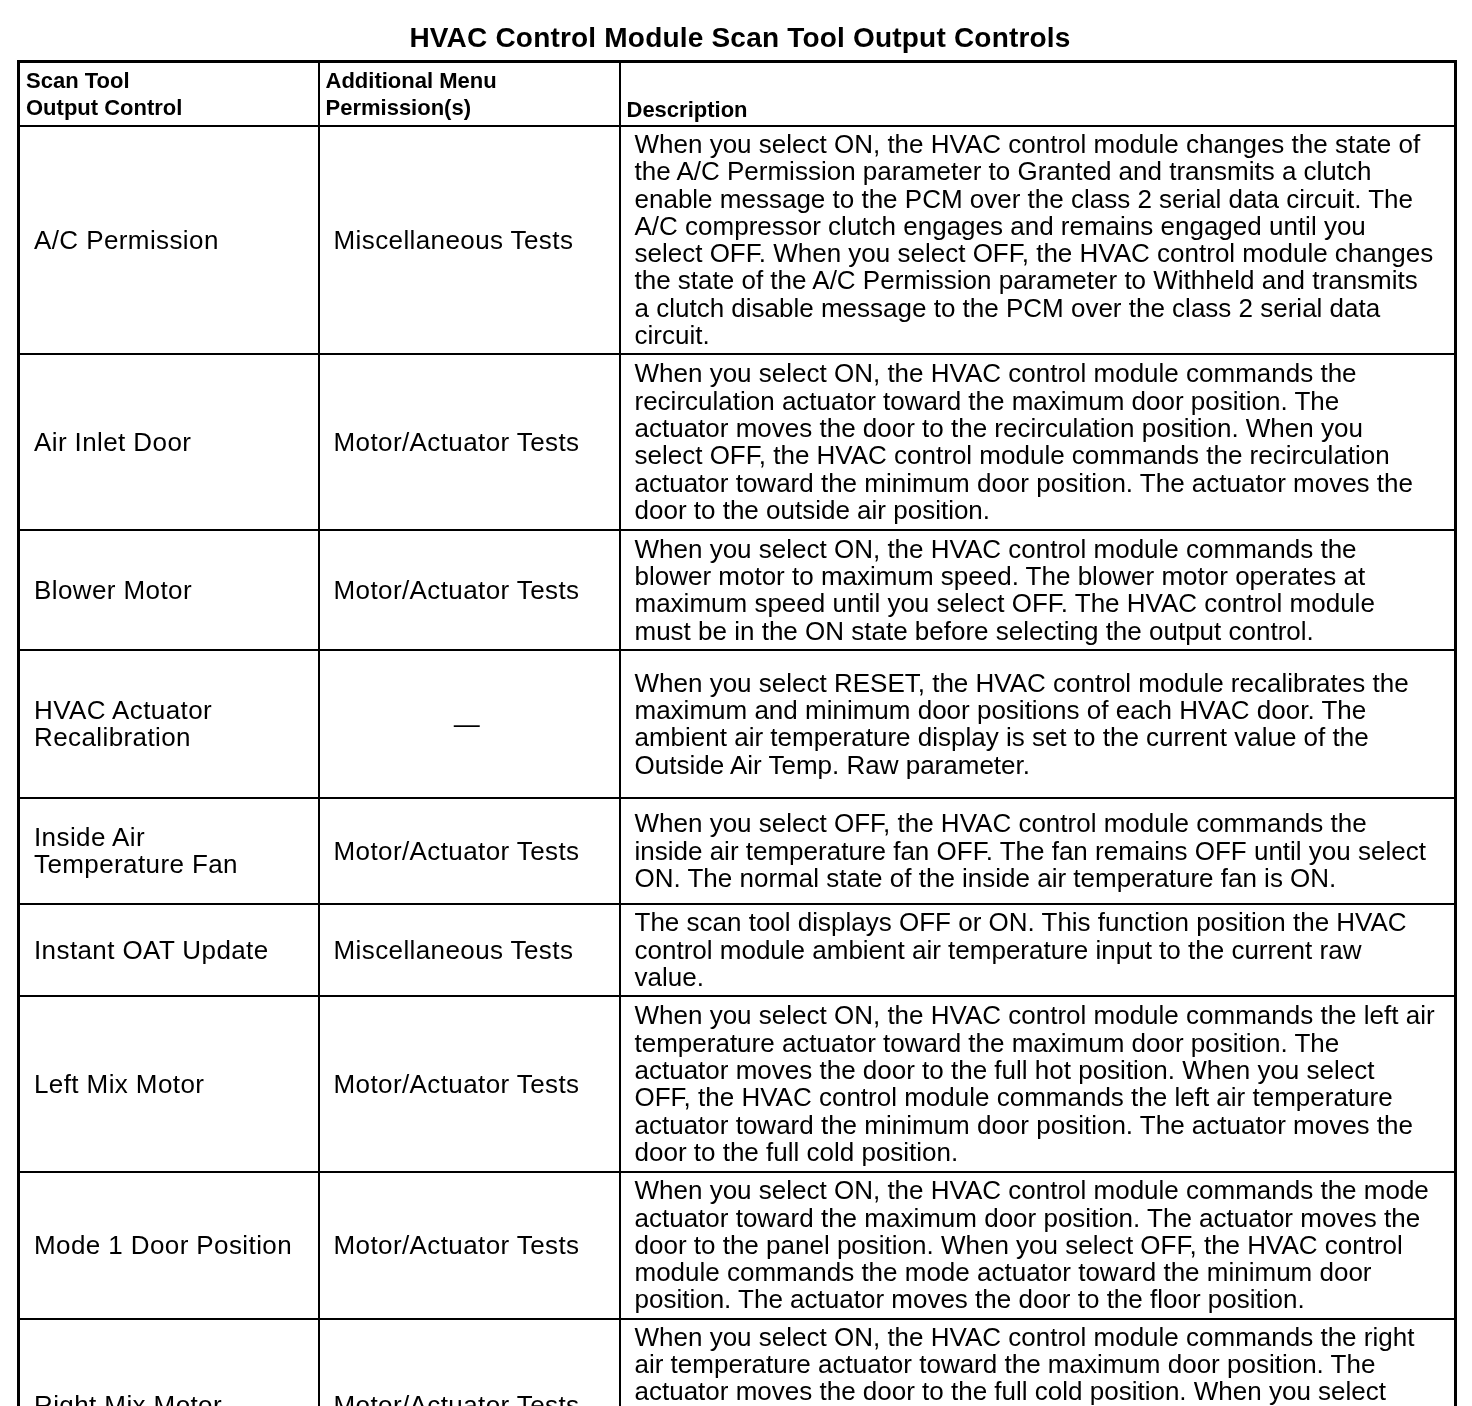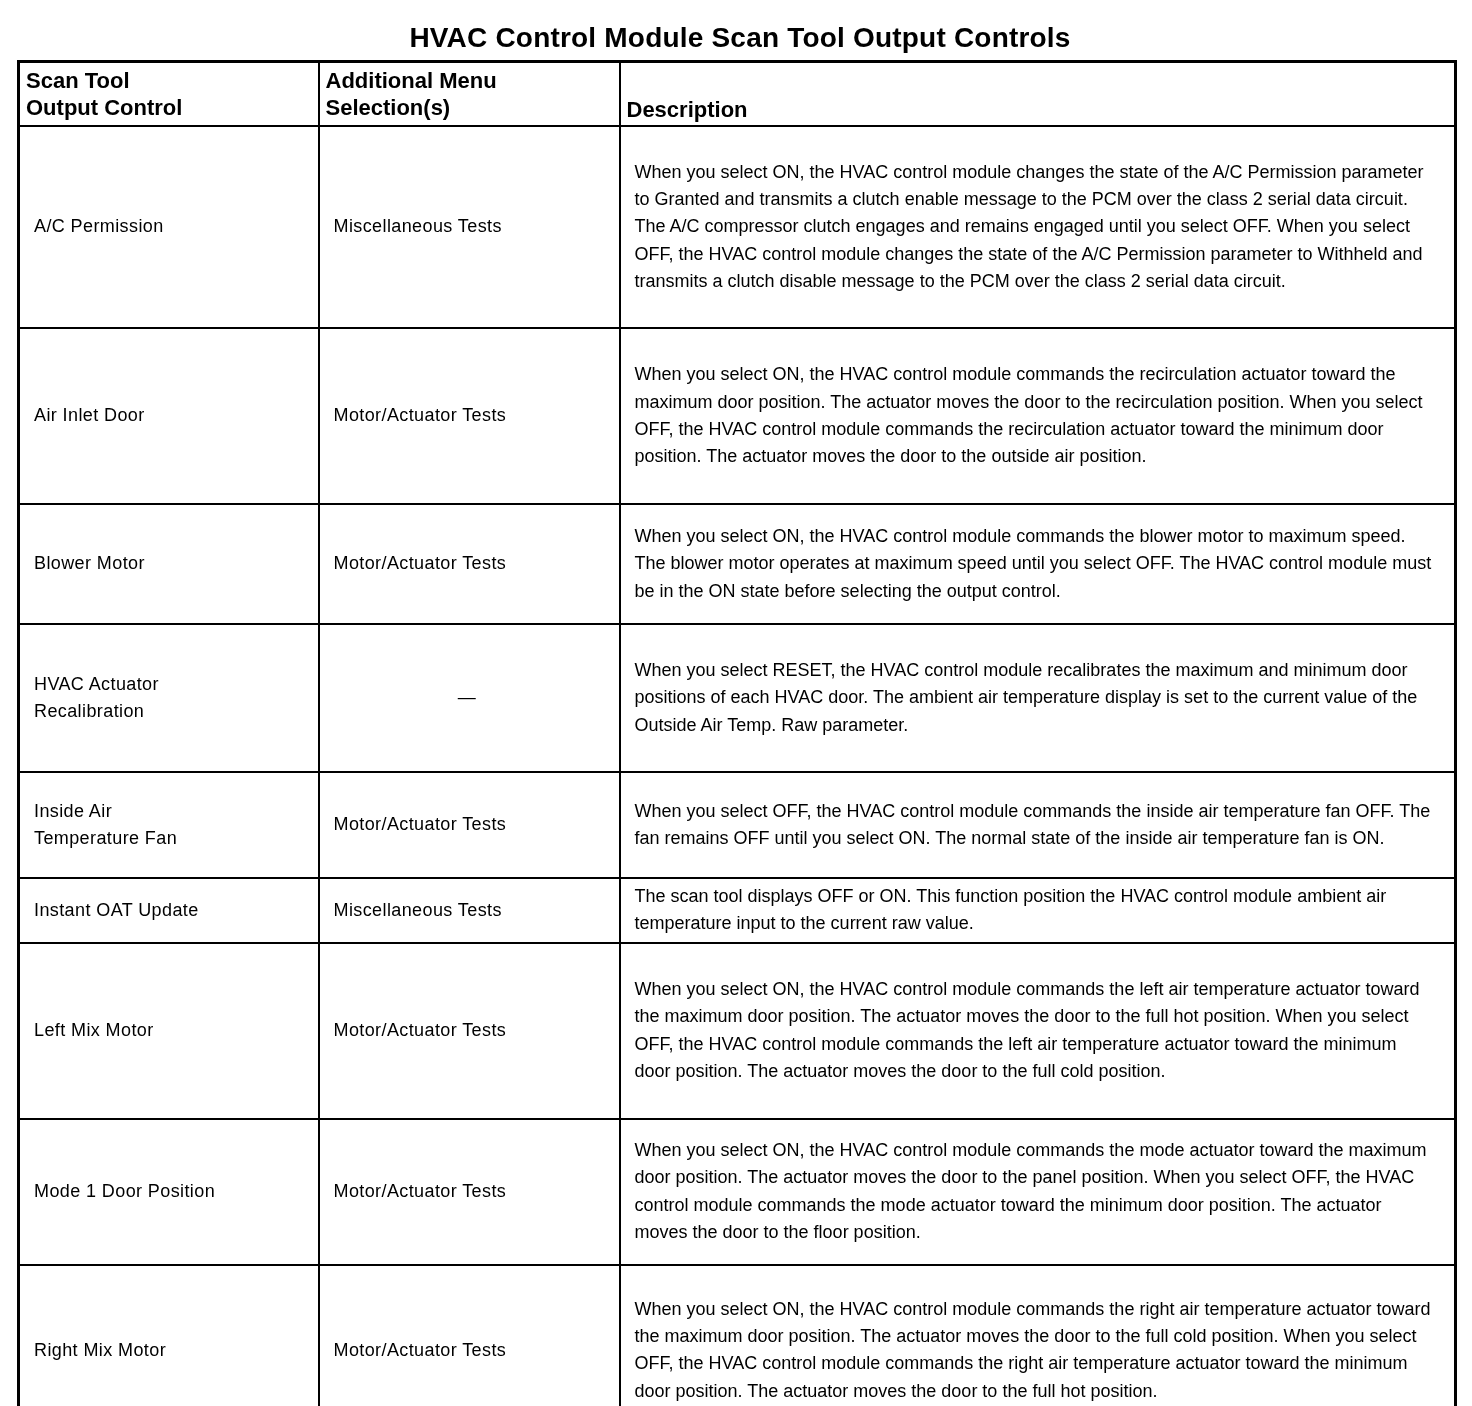--- a/index.html
+++ b/index.html
@@ -18,21 +18,21 @@
     }
     table.grid th, table.grid td {
       border: 2.5px solid #000; vertical-align: middle;
     }
     table.grid th {
       font-weight: bold; font-size: 22px; line-height: 27px; height: 58px;
       text-align: left; padding: 2px 6px;
     }
     table.grid th.desc-h { vertical-align: bottom; padding-bottom: 2px; }
     table.grid td {
-      font-size: 18px; line-height: 27.3px; padding: 4px 18px 4px 14px;
+      font-size: 26px; line-height: 27.3px; padding: 4px 18px 4px 14px;
     }
     td.c1, td.c2 { letter-spacing: 0.4px; }
     td.c2 { padding-left: 12px; }
     td.c2.dash { text-align: center; }
     td.c3 { padding-left: 17px; padding-right: 10px; font-size: 21.6px; }
     col.w1 { width: 300px; }
     col.w2 { width: 301px; }
     col.w3 { width: 836px; }
   </style>
 </head>
@@ -47,21 +47,21 @@
       <col class="w3">
     </colgroup>
   <thead>
     <tr>
       <th>
         <span>Scan Tool</span><br>
         <span>Output Control</span>
       </th>
       <th>
         <span>Additional Menu</span><br>
-        <span>Selection(s)</span>
+        <span>Permission(s)</span>
       </th>
       <th class="desc-h">Description</th>
     </tr>
   </thead>
   <tbody>
     <tr style="height:202px">
       <td class="c1">A/C Permission</td>
       <td class="c2">Miscellaneous Tests</td>
       <td class="c3">When you select ON, the HVAC control module changes the state of the A/C Permission parameter to Granted and transmits a clutch enable message to the PCM over the class 2 serial data circuit. The A/C compressor clutch engages and remains engaged until you select OFF. When you select OFF, the HVAC control module changes the state of the A/C Permission parameter to Withheld and transmits a clutch disable message to the PCM over the class 2 serial data circuit.</td>
     </tr>

